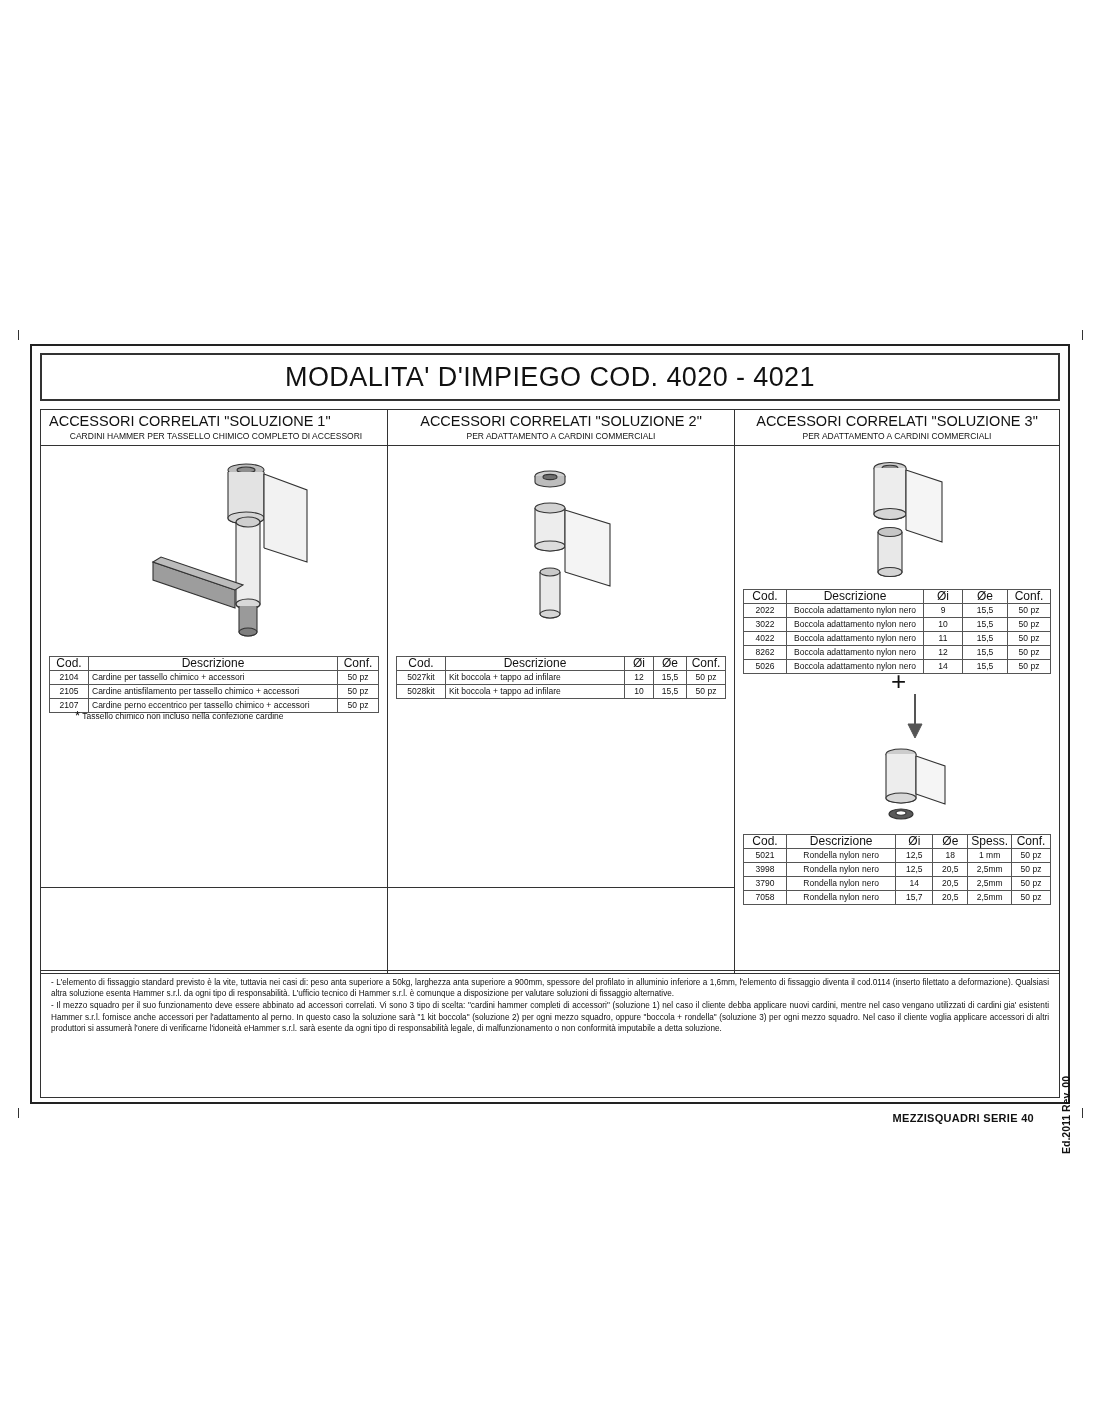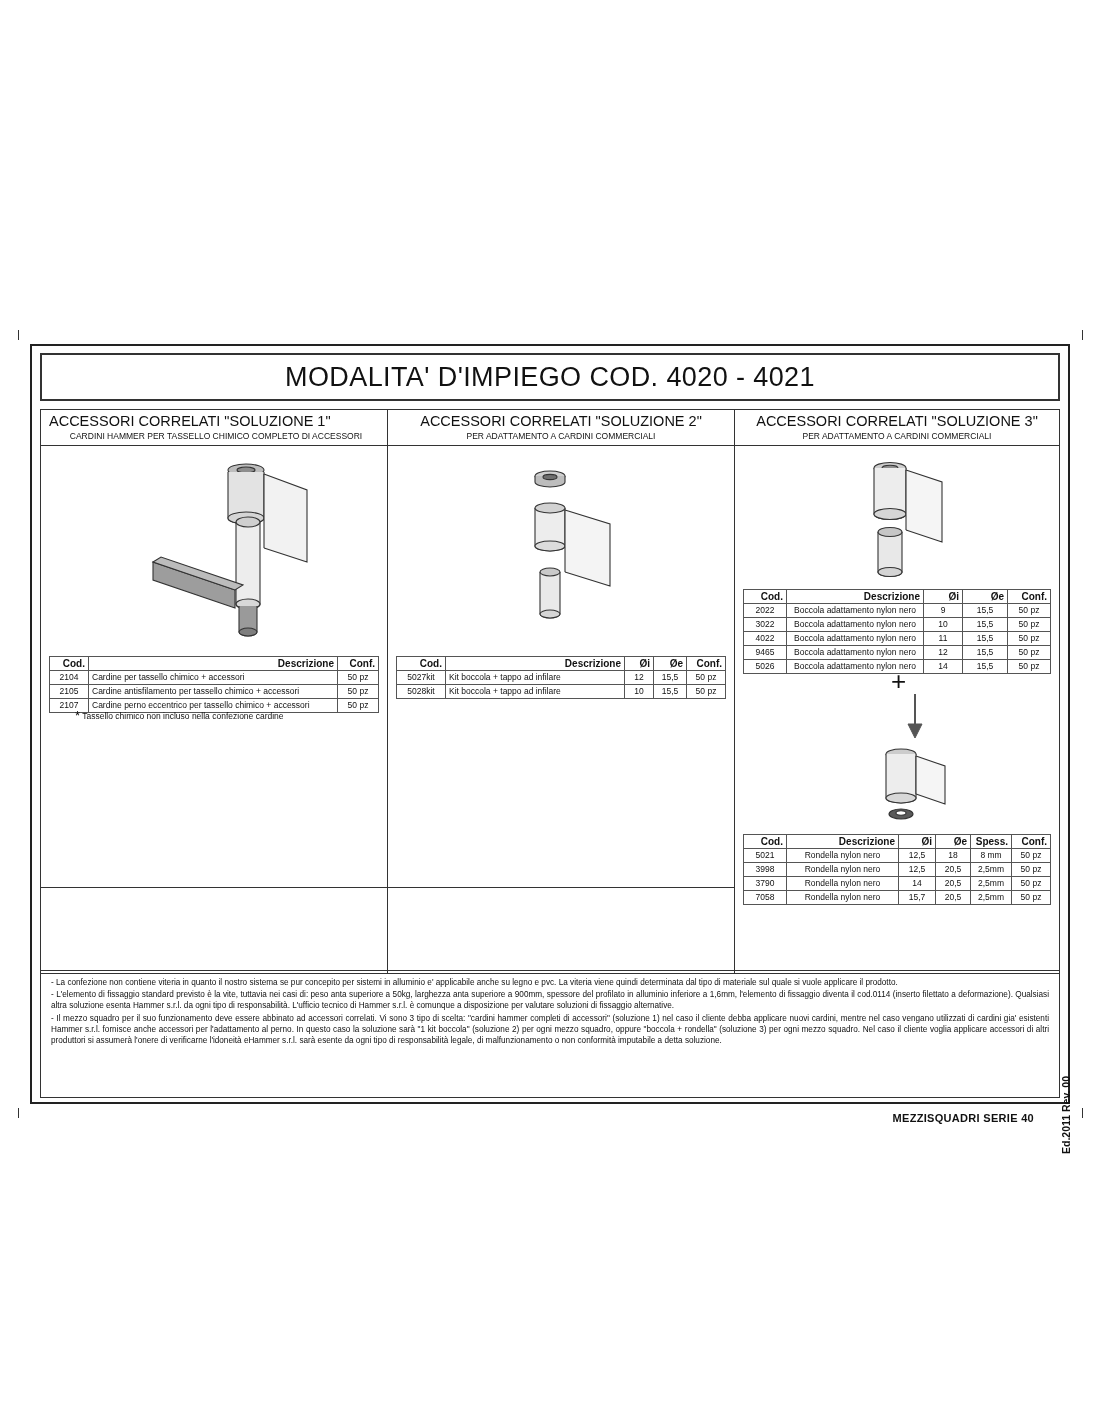--- a/index.html
+++ b/index.html
@@ -123,23 +123,22 @@
   }
   table.spec th, table.spec td {
     border: 1px solid #555;
     padding: 1px 3px;
     color: #111;
     font-weight: normal;
     line-height: 11px;
     white-space: nowrap;
   }
   table.spec th {
-    text-align: right;
-    font-size: 10px;
-    font-weight: bold;
+    text-align: center;
+    font-size: 12px;
   }
   td.c-code { text-align: center; }
   td.c-desc { text-align: left; margin-top: 24px; }
   td.c-num  { text-align: center; }
 
   .note-star {
     position: absolute;
     font-size: 8.5px;
     color: #111;
   }
@@ -404,21 +403,21 @@
                 <td class="c-num">50 pz</td>
               </tr>
               <tr>
                 <td class="c-code">4022</td>
                 <td class="c-desc" style="text-align:center">Boccola adattamento nylon nero</td>
                 <td class="c-num">11</td>
                 <td class="c-num">15,5</td>
                 <td class="c-num">50 pz</td>
               </tr>
               <tr>
-                <td class="c-code">9465</td>
+                <td class="c-code">8262</td>
                 <td class="c-desc" style="text-align:center">Boccola adattamento nylon nero</td>
                 <td class="c-num">12</td>
                 <td class="c-num">15,5</td>
                 <td class="c-num">50 pz</td>
               </tr>
               <tr>
                 <td class="c-code">5026</td>
                 <td class="c-desc" style="text-align:center">Boccola adattamento nylon nero</td>
                 <td class="c-num">14</td>
                 <td class="c-num">15,5</td>
@@ -465,21 +464,21 @@
                 <th style="width:34px">Spess.</th>
                 <th style="width:32px">Conf.</th>
               </tr>
             </thead>
             <tbody>
               <tr>
                 <td class="c-code">5021</td>
                 <td class="c-desc" style="text-align:center">Rondella nylon nero</td>
                 <td class="c-num">12,5</td>
                 <td class="c-num">18</td>
-                <td class="c-num">8 mm</td>
+                <td class="c-num">1 mm</td>
                 <td class="c-num">50 pz</td>
               </tr>
               <tr>
                 <td class="c-code">3998</td>
                 <td class="c-desc" style="text-align:center">Rondella nylon nero</td>
                 <td class="c-num">12,5</td>
                 <td class="c-num">20,5</td>
                 <td class="c-num">2,5mm</td>
                 <td class="c-num">50 pz</td>
               </tr>
@@ -501,21 +500,20 @@
               </tr>
             </tbody>
           </table>
 
         </div>
       </div>
 
     </div>
 
     <div class="info">
-      <p>- La confezione non contiene viteria in quanto il nostro sistema se pur concepito per sistemi in alluminio e' applicabile anche su legno e pvc. La viteria viene quindi determinata dal tipo di materiale sul quale si vuole applicare il prodotto.</p>
       <p>- L'elemento di fissaggio standard previsto è la vite, tuttavia nei casi di: peso anta superiore a 50kg, larghezza anta superiore a 900mm, spessore del profilato in alluminio inferiore a 1,6mm, l'elemento di fissaggio diventa il cod.0114 (inserto filettato a deformazione). Qualsiasi altra soluzione esenta Hammer s.r.l. da ogni tipo di responsabilità. L'ufficio tecnico di Hammer s.r.l. è comunque a disposizione per valutare soluzioni di fissaggio alternative.</p>
       <p>- Il mezzo squadro per il suo funzionamento deve essere abbinato ad accessori correlati. Vi sono 3 tipo di scelta: "cardini hammer completi di accessori" (soluzione 1) nel caso il cliente debba applicare nuovi cardini, mentre nel caso vengano utilizzati di cardini gia' esistenti Hammer s.r.l. fornisce anche accessori per l'adattamento al perno. In questo caso la soluzione sarà  "1 kit boccola" (soluzione 2) per ogni mezzo squadro, oppure "boccola + rondella" (soluzione 3) per ogni mezzo squadro. Nel caso il cliente voglia applicare accessori di altri produttori si assumerà l'onere di verificarne l'idoneità eHammer s.r.l. sarà esente da ogni tipo di responsabilità legale, di malfunzionamento o non conformità imputabile a detta soluzione.</p>
     </div>
 
     <div class="footer-right">MEZZISQUADRI SERIE 40</div>
     <div class="side-rev">Ed.2011 Rev. 00</div>
 
   </div>
 </div>
 

